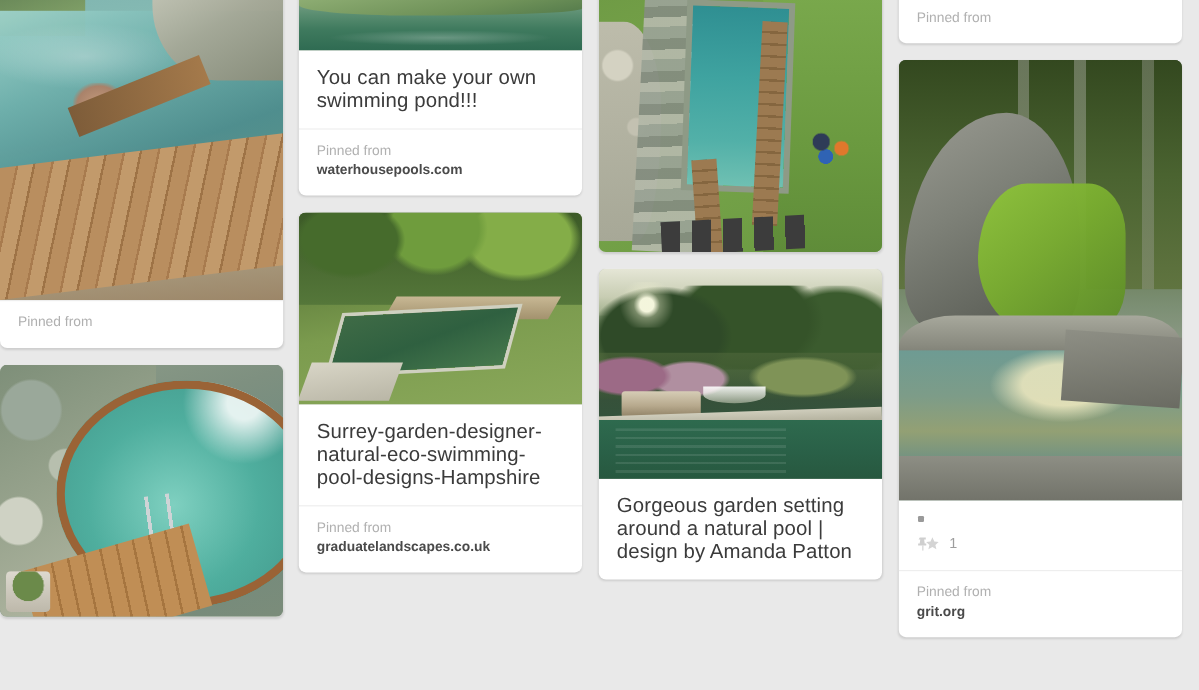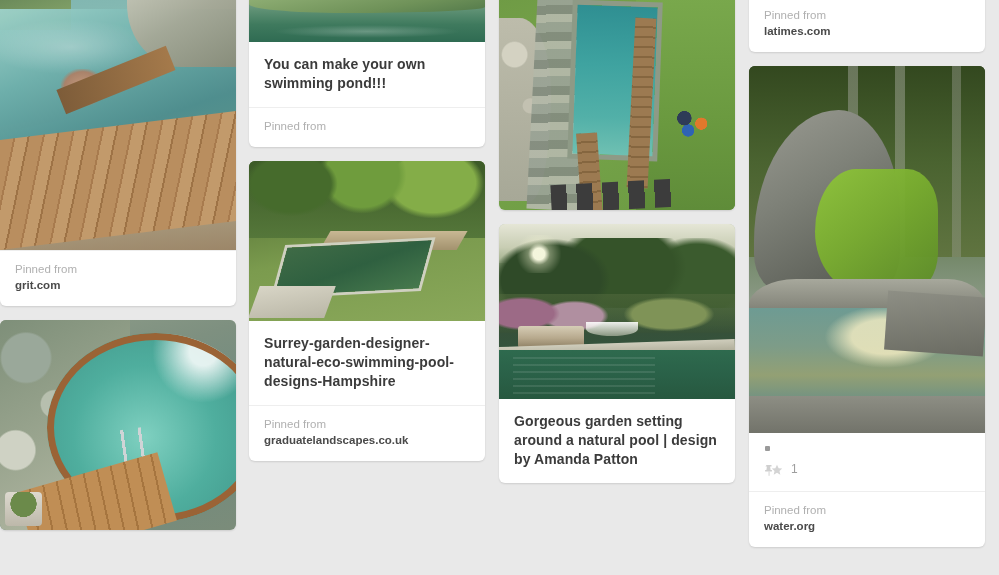--- a/index.html
+++ b/index.html
@@ -53,26 +53,25 @@
     position: relative;
     overflow: hidden;
     background: #b9c4b2;
   }
 
   .pin-body {
     padding: 13px 15px 14px 15px;
   }
 
   .pin-title {
-    font-size: 14px;
+    font-size: 17px;
     line-height: 19px;
     color: #3b3b3b;
     letter-spacing: 0.1px;
     word-wrap: break-word;
-    font-weight: bold;
   }
 
   .pin-footer {
     border-top: 1px solid #eeeeee;
     padding: 11px 15px 13px 15px;
   }
 
   .pin-footer-label {
     font-size: 11.5px;
     line-height: 15px;
@@ -407,21 +406,20 @@
           <div class="layer greenery"></div>
           <div class="layer water"></div>
           <div class="layer rocks"></div>
           <div class="layer figure"></div>
           <div class="layer plank"></div>
           <div class="layer deck"></div>
         </div>
       </div>
       <div class="pin-footer">
         <div class="pin-footer-label">Pinned from</div>
-        <div class="pin-footer-source">grit.com</div>
       </div>
     </div>
 
     <div class="pin">
       <div class="pin-image" style="height:210px;">
         <div class="scene scn-b">
           <div class="layer rockbed"></div>
           <div class="layer circpool"></div>
           <div class="layer ladder"></div>
           <div class="layer bdeck"></div>
@@ -439,20 +437,21 @@
         <div class="scene scn-c">
           <div class="layer bank"></div>
           <div class="layer shimmer"></div>
         </div>
       </div>
       <div class="pin-body">
         <div class="pin-title">You can make your own swimming pond!!!</div>
       </div>
       <div class="pin-footer">
         <div class="pin-footer-label">Pinned from</div>
+        <div class="pin-footer-source">waterhousepools.com</div>
       </div>
     </div>
 
     <div class="pin">
       <div class="pin-image" style="height:160px;">
         <div class="scene scn-d">
           <div class="layer trees"></div>
           <div class="layer wall"></div>
           <div class="layer poolrect"></div>
           <div class="layer patio"></div>
@@ -505,21 +504,20 @@
       </div>
     </div>
 
   </div>
 
   <div class="column col-4">
 
     <div class="pin no-radius-top" style="margin-top:-8px;">
       <div class="pin-footer" style="border-top:none;padding-top:16px;">
         <div class="pin-footer-label">Pinned from</div>
-        <div class="pin-footer-source">latimes.com</div>
       </div>
     </div>
 
     <div class="pin" style="margin-top:3px;">
       <div class="pin-image" style="height:367px;">
         <div class="scene scn-g">
           <div class="layer forest"></div>
           <div class="layer boulder"></div>
           <div class="layer moss"></div>
           <div class="layer ledge"></div>
@@ -536,19 +534,19 @@
               <path d="M2.5 1 h5 v1.6 h-1.4 l0.5 3.4 h1.3 v1.5 h-6.8 v-1.5 h1.3 l0.5 -3.4 h-1.4 z" fill="#8e8e8e"></path>
               <rect x="4.6" y="7.6" width="0.9" height="4.2" fill="#8e8e8e"></rect>
               <path d="M13 0.8 l1.6 3.4 l3.6 0.4 l-2.7 2.5 l0.8 3.6 l-3.3 -1.9 l-3.3 1.9 l0.8 -3.6 l-2.7 -2.5 l3.6 -0.4 z" fill="#9a9a9a"></path>
             </svg>
           </span>
           <span class="pin-meta-count">1</span>
         </span>
       </div>
       <div class="pin-footer">
         <div class="pin-footer-label">Pinned from</div>
-        <div class="pin-footer-source">water.org</div>
+        <div class="pin-footer-source">grit.org</div>
       </div>
     </div>
 
   </div>
 
 </div>
 
 </body></html>

